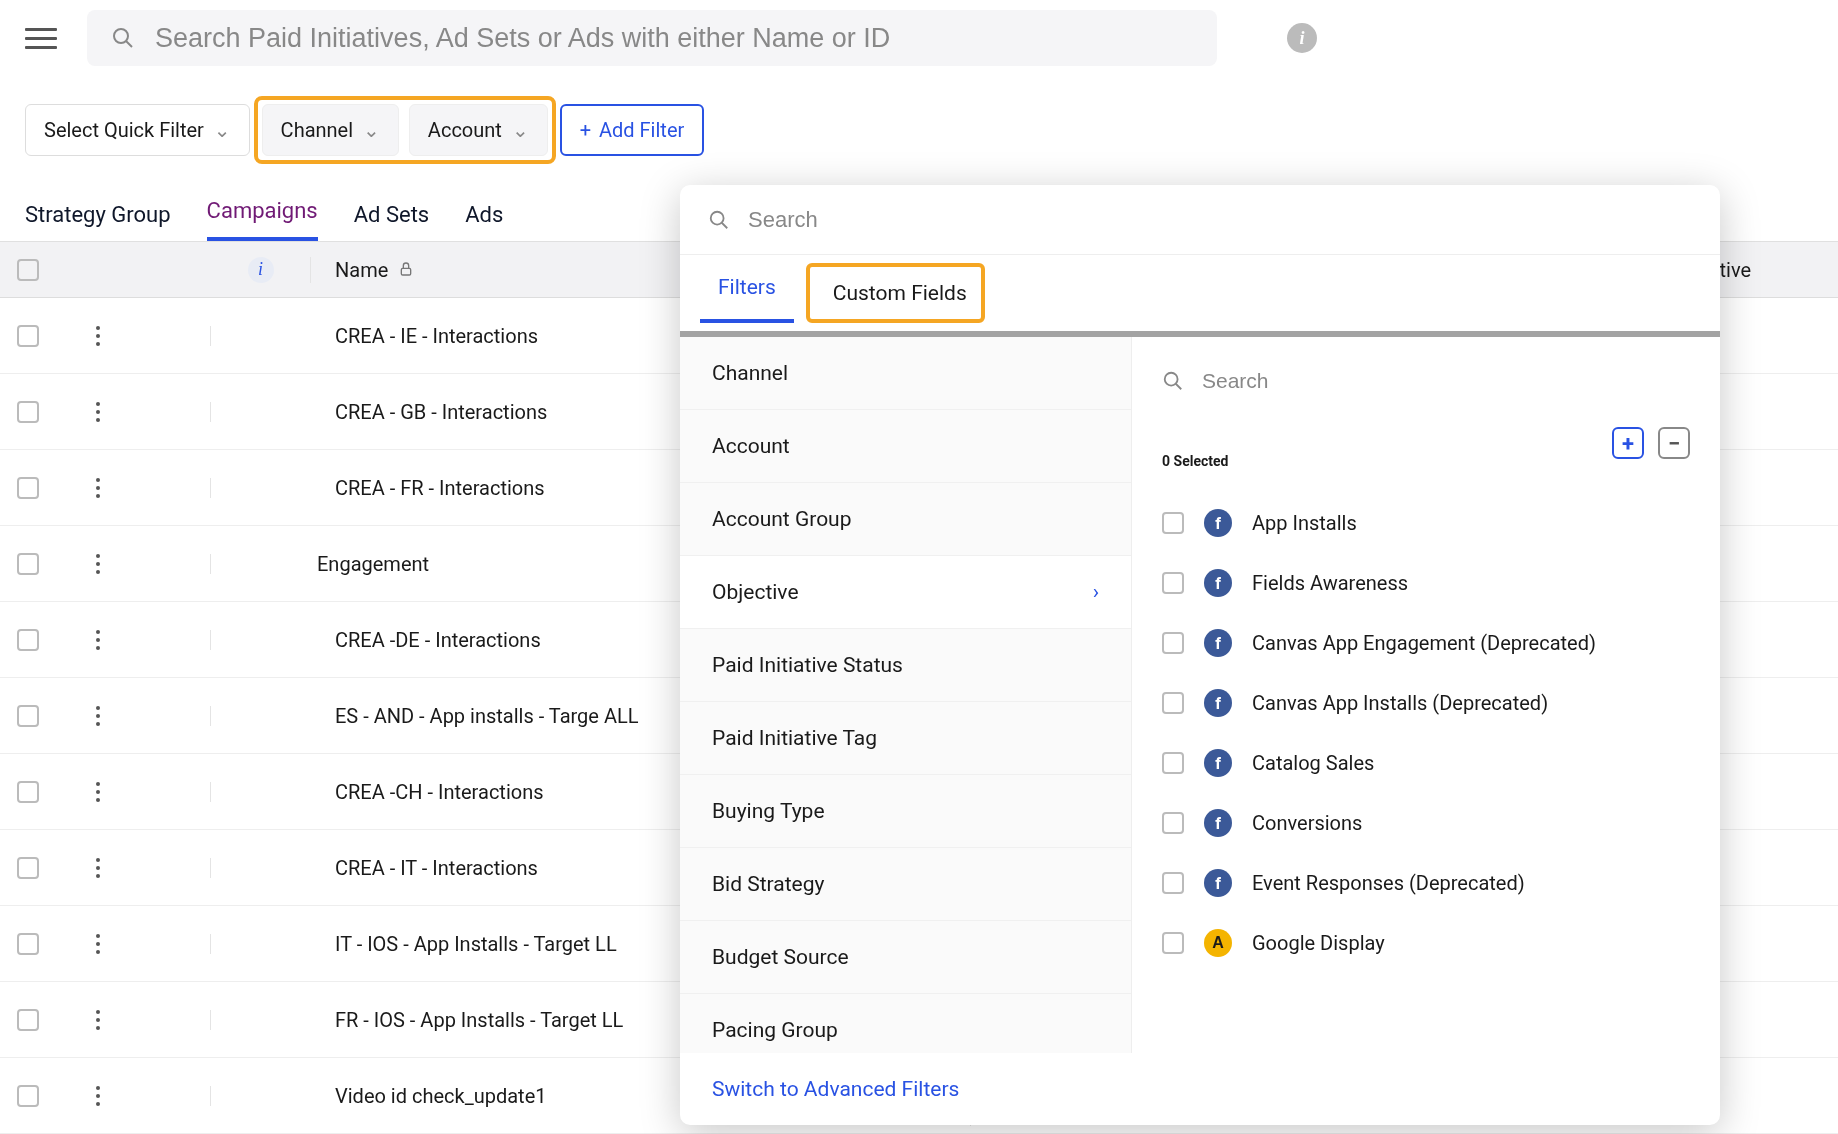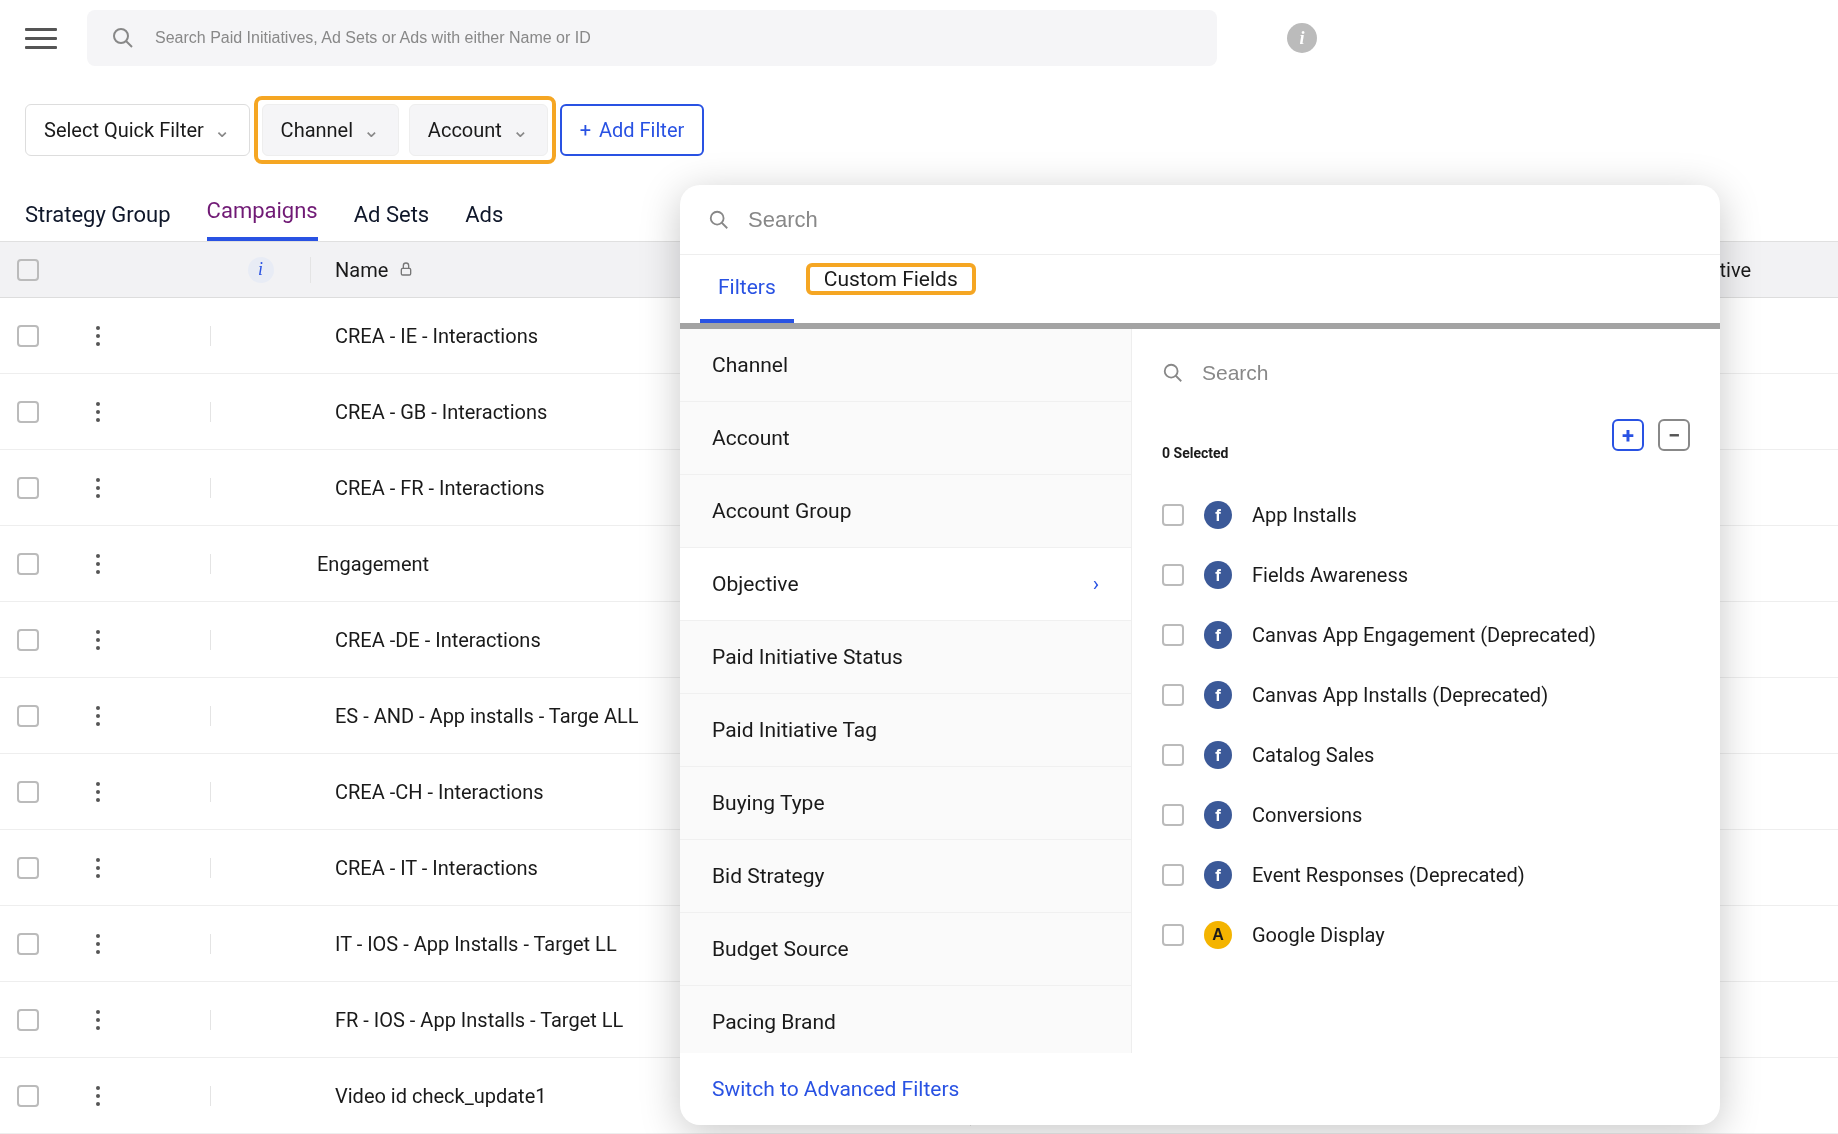--- a/index.html
+++ b/index.html
@@ -4,21 +4,21 @@
 <style>
 * { box-sizing: border-box; margin: 0; padding: 0; }
 body { font-family: -apple-system, BlinkMacSystemFont, "Segoe UI", Roboto, sans-serif; font-size: 18px; color: #1a1a1a; background: #fff; width: 1838px; height: 1134px; overflow: hidden; position: relative; }
 
 
 .topbar { display: flex; align-items: center; padding: 10px 20px 10px 25px; gap: 30px; }
 .hamburger { width: 32px; height: 32px; display: flex; flex-direction: column; justify-content: center; gap: 6px; cursor: pointer; }
 .hamburger span { display: block; height: 3px; background: #555; border-radius: 1px; }
 .searchbar { flex: 0 0 1130px; height: 56px; background: #f5f5f7; border-radius: 8px; display: flex; align-items: center; padding: 0 24px; gap: 20px; }
 .searchbar svg { flex-shrink: 0; }
-.searchbar input { border: none; background: transparent; font-size: 16px; color: #4c1d95; outline: none; flex: 1; }
+.searchbar input { border: none; background: transparent; font-size: 27px; color: #4c1d95; outline: none; flex: 1; }
 .searchbar input::placeholder { color: #888; }
 .info-circle { width: 30px; height: 30px; border-radius: 50%; background: #bbb; color: #fff; display: flex; align-items: center; justify-content: center; font-style: italic; font-family: Georgia, serif; font-weight: bold; margin-left: 40px; }
 
 
 .filterrow { display: flex; align-items: center; padding: 20px 25px; gap: 4px; }
 .filter-pill { height: 52px; border: 1px solid #ddd; border-radius: 6px; background: #fff; display: flex; align-items: center; padding: 0 18px; gap: 10px; font-size: 20px; cursor: pointer; }
 .filter-pill .chev { color: #888; }
 .highlight-box { border: 4px solid #f5a623; border-radius: 8px; padding: 4px; display: flex; gap: 10px; }
 .highlight-box .filter-pill { border: 1px solid #eee; background: #f5f5f7; }
 .add-filter-btn { height: 52px; border: 2px solid #2952e3; border-radius: 6px; background: #fff; color: #2952e3; display: flex; align-items: center; padding: 0 18px; gap: 8px; font-size: 20px; cursor: pointer; }
@@ -40,29 +40,29 @@
 .lock-icon { color: #888; }
 
 .trow { display: flex; align-items: center; min-height: 76px; border-bottom: 1px solid #eee; font-size: 20px; }
 .trow .col-name { padding: 16px 24px; line-height: 1.4; max-width: 660px; }
 .more-dots { display: flex; flex-direction: column; gap: 4px; }
 .more-dots span { width: 4px; height: 4px; border-radius: 50%; background: #555; }
 
 input[type=checkbox].chk { width: 22px; height: 22px; border: 2px solid #bbb; border-radius: 4px; appearance: none; cursor: pointer; }
 
 
-.popover { position: absolute; top: 185px; left: 680px; width: 1040px; height: 940px; background: #fff; border-radius: 20px; box-shadow: 0 8px 40px rgba(0,0,0,0.22); display: flex; flex-direction: column; overflow: hidden; }
+.popover { position: absolute; top: 185px; left: 680px; width: 1040px; height: 940px; background: #fff; border-radius: 10px; box-shadow: 0 8px 40px rgba(0,0,0,0.22); display: flex; flex-direction: column; overflow: hidden; }
 .pop-search { height: 70px; display:flex; align-items:center; padding: 0 28px; gap: 18px; border-bottom: 1px solid #eee; }
 .pop-search input { border:none; outline:none; font-size: 22px; flex:1; }
 .pop-search input::placeholder { color: #888; }
 .pop-tabs { display:flex; padding: 0 20px; border-bottom: 6px solid #a3a3a3; align-items:flex-start; }
 .pop-tab { padding: 20px 18px 20px; font-size: 21px; cursor:pointer; }
 .pop-tab.active { color: #2952e3; border-bottom: 4px solid #2952e3; }
 .pop-tab-hl { border: 4px solid #f5a623; border-radius: 6px; margin: 8px 0 8px 12px; }
-.pop-tab-hl .pop-tab { padding: 0 14px; }
+.pop-tab-hl .pop-tab { padding: 14px 14px; margin-left: 9px; }
 
 .pop-body { flex:1; display:flex; overflow:hidden; }
 .pop-left { width: 452px; background: #fafafa; overflow-y:auto; border-right: 1px solid #eee; }
 .cat-item { padding: 24px 32px; font-size: 21px; border-bottom: 1px solid #f0f0f0; cursor:pointer; display:flex; align-items:center; justify-content:space-between; }
 .cat-item.selected { background: #fff; }
 .pop-right { flex:1; display:flex; flex-direction:column; padding: 24px 30px 0; overflow:hidden; }
 .pop-right-search { display:flex; align-items:center; gap:18px; padding: 8px 0 24px; }
 .pop-right-search input { border:none; outline:none; font-size:21px; flex:1; }
 .pop-right-search input::placeholder { color:#888; }
 .selected-row { display:flex; align-items:center; justify-content:space-between; padding-bottom: 24px; }
@@ -356,21 +356,21 @@
         <div class="cat-item">
           <span>Buying Type</span>
         </div>
         <div class="cat-item">
           <span>Bid Strategy</span>
         </div>
         <div class="cat-item">
           <span>Budget Source</span>
         </div>
         <div class="cat-item">
-          <span>Pacing Brand</span>
+          <span>Pacing Group</span>
         </div>
       </div>
     <div class="pop-right">
       <div class="pop-right-search">
         <svg class="search-svg" width="22" height="22" viewBox="0 0 24 24">
             <circle cx="10" cy="10" r="7"></circle>
             <line x1="15" y1="15" x2="21" y2="21"></line>
           </svg>
         <input type="text" placeholder="Search" style="">
       </div>

